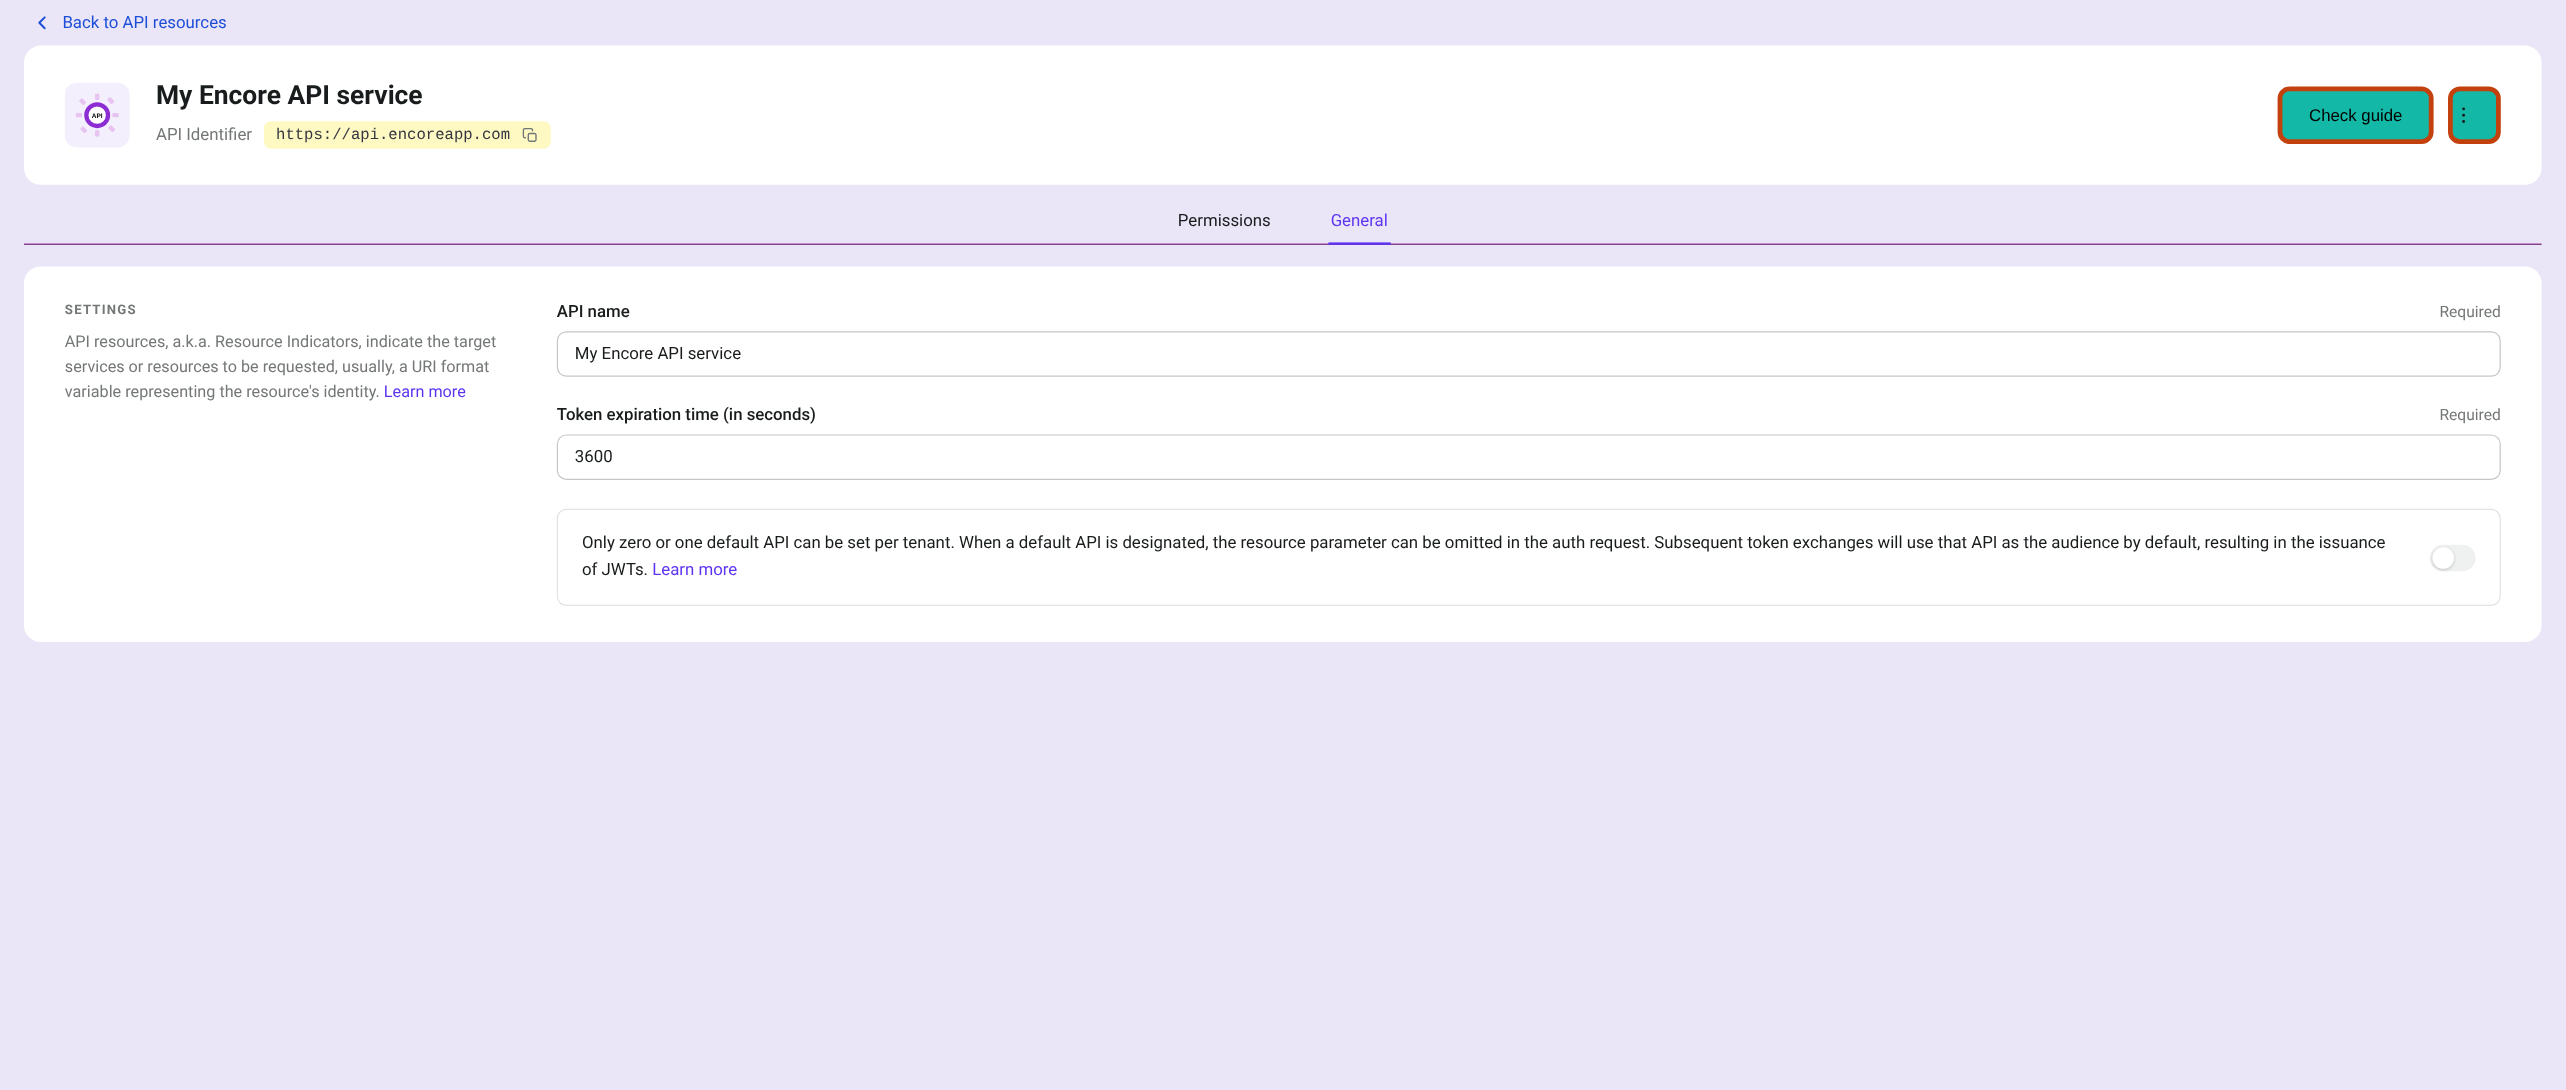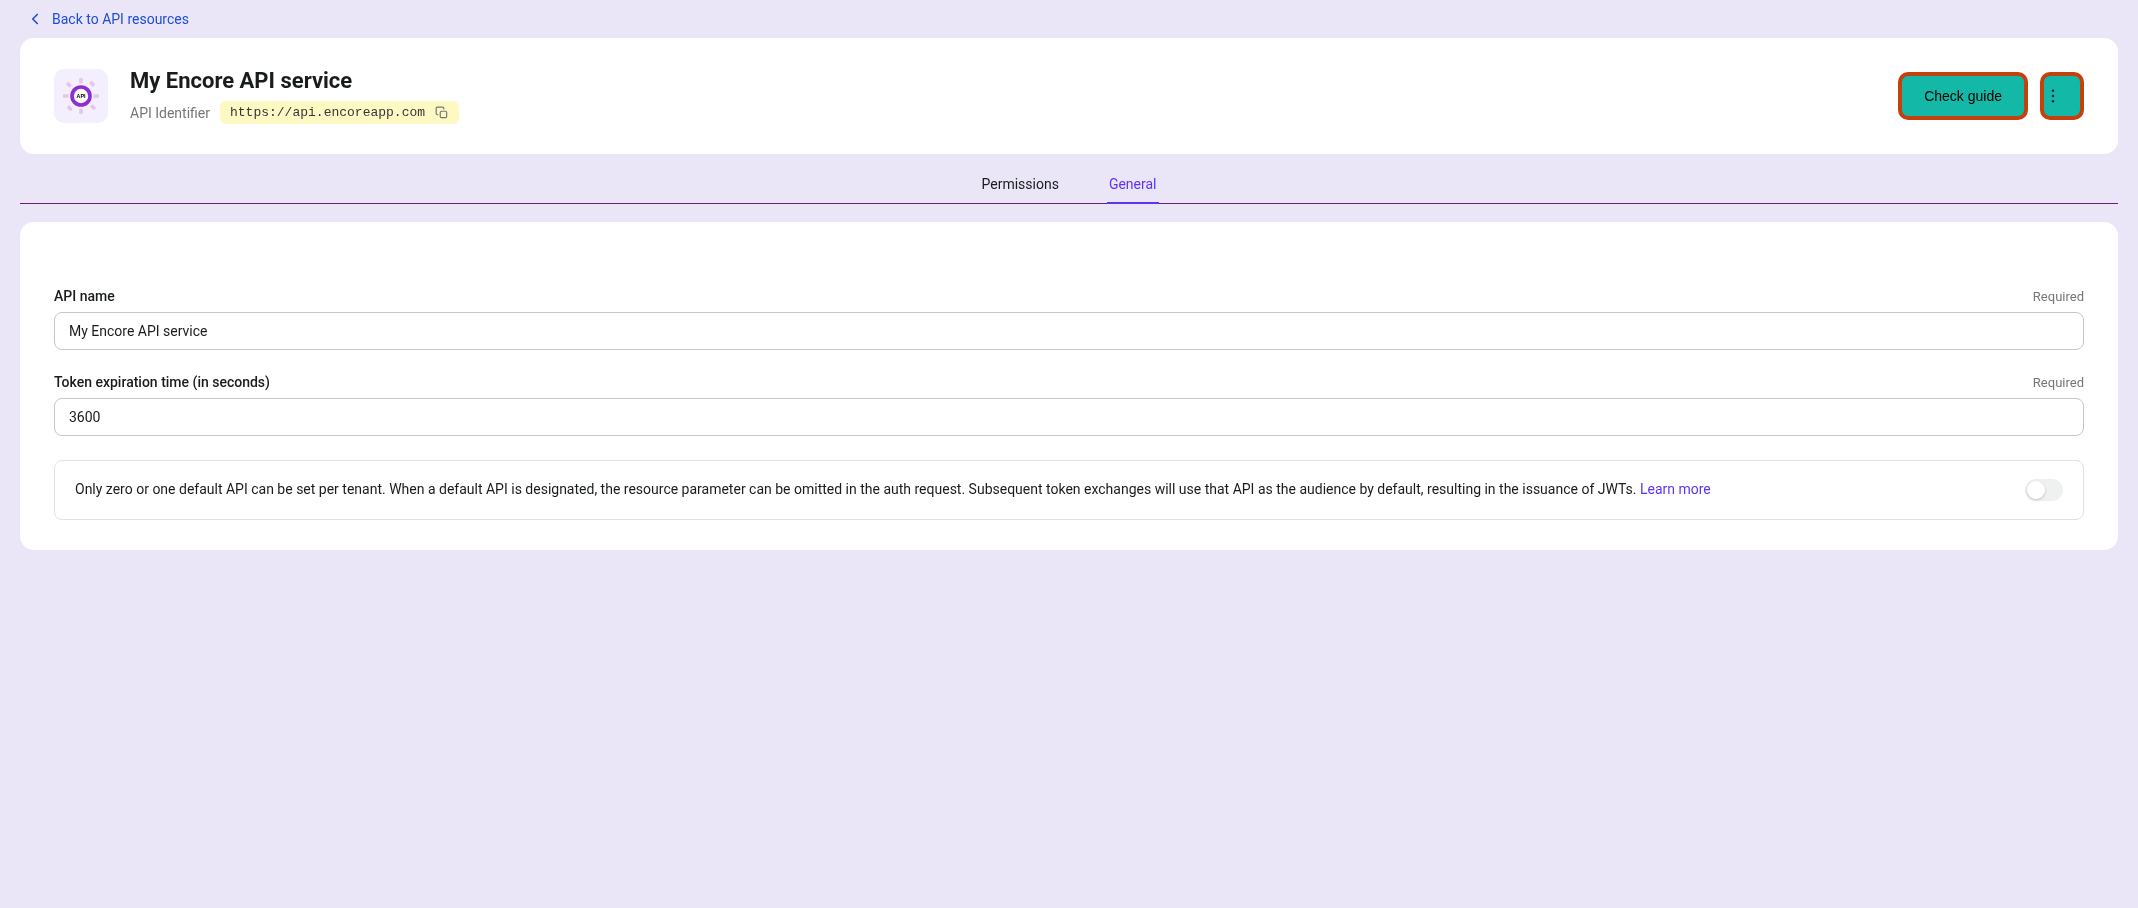--- a/index.html
+++ b/index.html
@@ -163,21 +163,20 @@
     .learn-more {
       color: #5d34f2;
       text-decoration: none;
       cursor: pointer;
     }
     .form-col {
       flex: 1;
       display: flex;
       flex-direction: column;
       gap: 24px;
-      margin-top: 36px;
     }
     .field-group {
       display: flex;
       flex-direction: column;
       gap: 8px;
     }
     .field-label-row {
       display: flex;
       justify-content: space-between;
       align-items: center;
@@ -291,20 +290,28 @@
     </button>
   </div>
 </div>
 
 <div class="tabs">
   <div class="tab">Permissions</div>
   <div class="tab active">General</div>
 </div>
 
 <div class="main-card">
+  <div class="settings-col">
+    <div class="settings-heading">SETTINGS</div>
+    <p class="settings-desc">
+      <span>API resources, a.k.a. Resource Indicators, indicate the target services or resources to be requested, usually, a URI format variable representing the resource's identity.</span>
+      <span> </span>
+      <a class="learn-more">Learn more</a>
+    </p>
+  </div>
   <div class="form-col">
     <div class="field-group">
       <div class="field-label-row">
         <span class="field-label">API name</span>
         <span class="field-required">Required</span>
       </div>
       <input type="text" class="text-input" value="My Encore API service" style="">
     </div>
 
     <div class="field-group">

